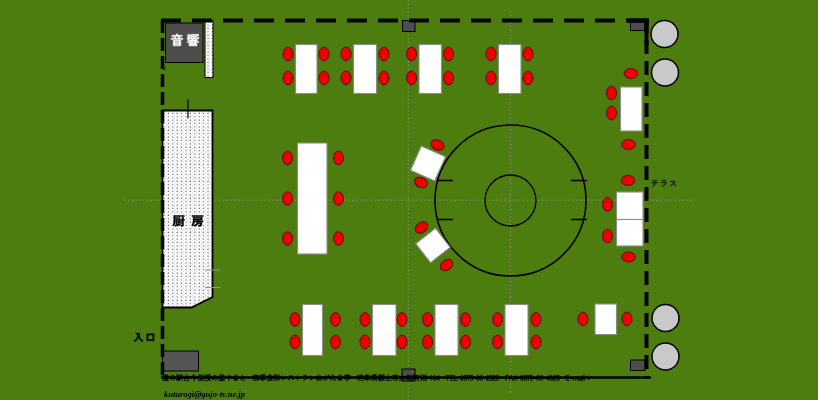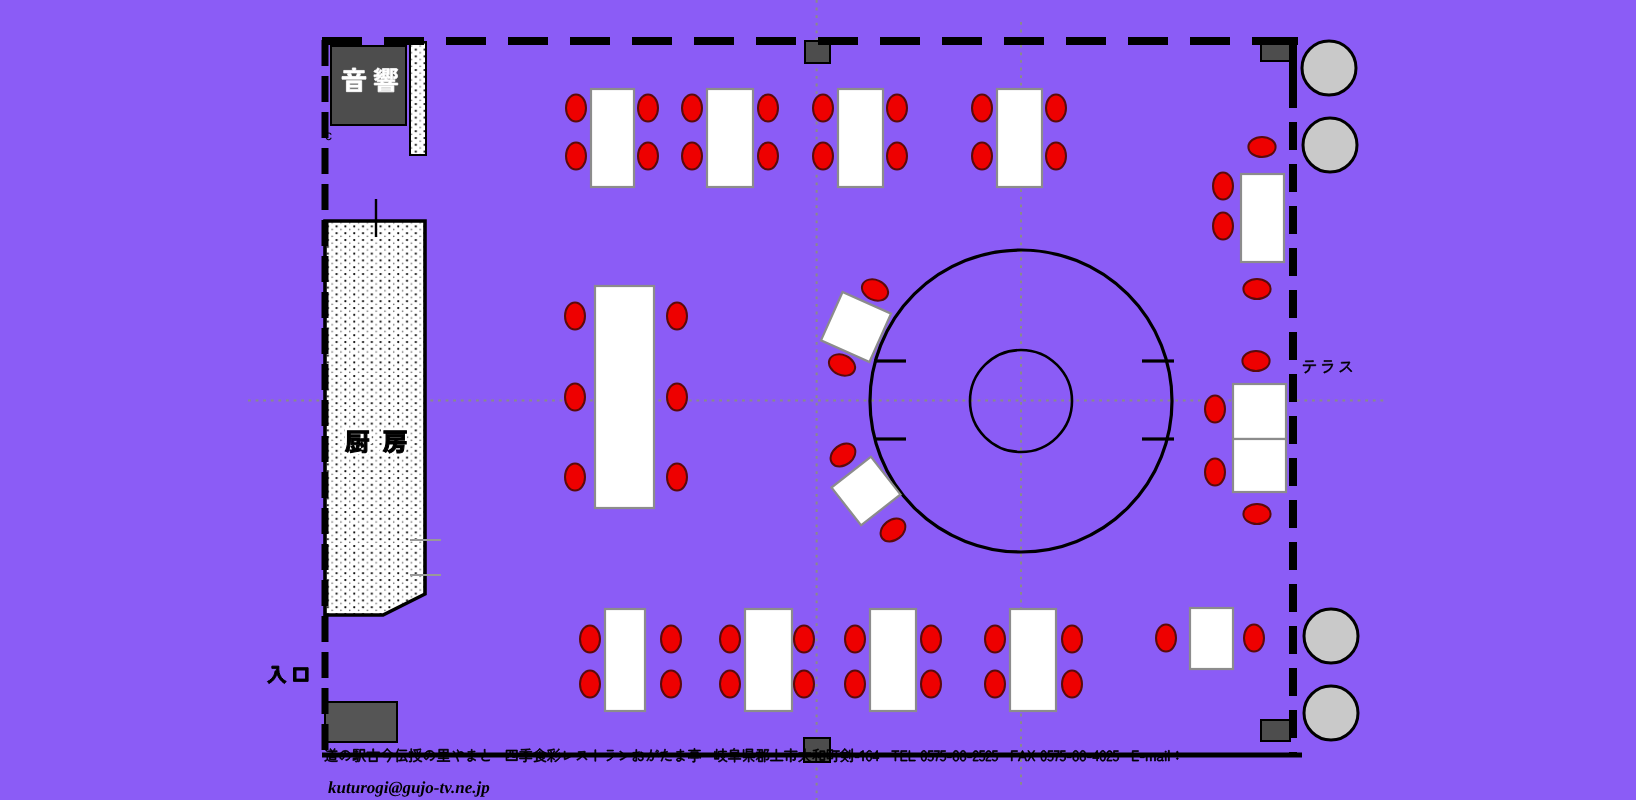--- a/index.html
+++ b/index.html
@@ -1,16 +1,16 @@
 <!DOCTYPE html>
 <html><head>
 <meta charset="utf-8">
 <style>
   html,body{margin:0;padding:0;background:#fff;}
-  #canvas{position:relative;width:818px;height:400px;overflow:hidden;background:#8b5cf6;
+  #canvas{position:relative;width:818px;height:400px;overflow:hidden;background:#4d7c0f;
           font-family:"Liberation Sans",sans-serif;}
   svg{position:absolute;left:0;top:0;}
   text{user-select:none;}
 </style>
 </head>
 <body>
 
 <div id="canvas">
   <svg id="plan-svg" width="818" height="400" viewBox="0 0 818 400">
     <defs>

